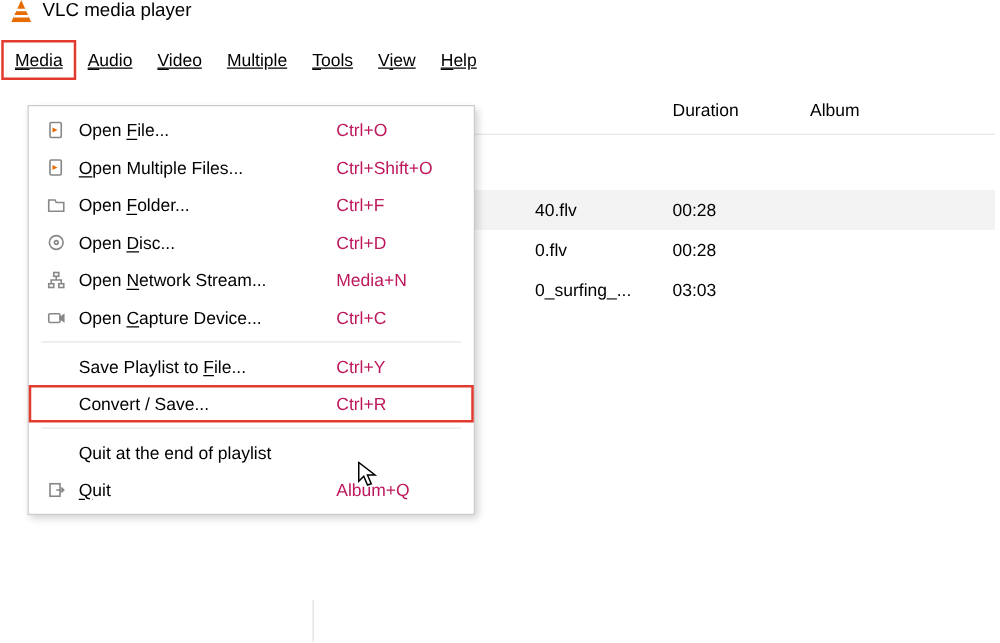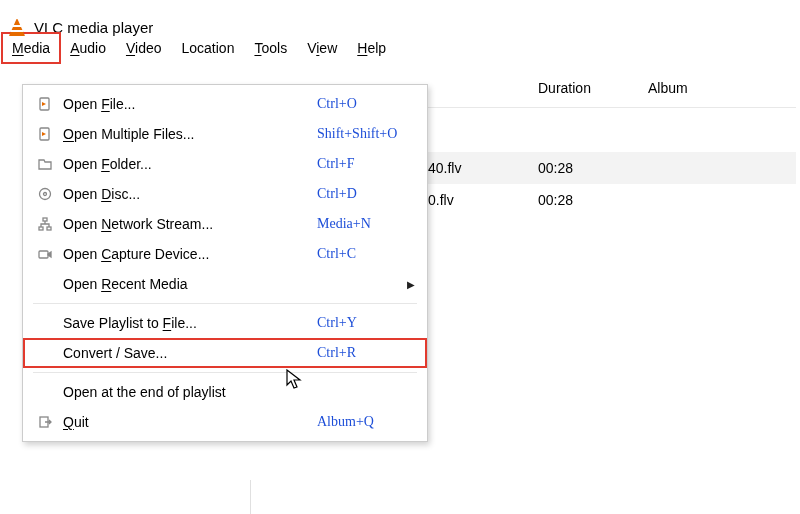--- a/index.html
+++ b/index.html
@@ -8,21 +8,21 @@
     font-size: 14px;
     background: #fff;
     color: #000;
     width: 800px;
     height: 514px;
     position: relative;
     overflow: hidden;
   }
   .titlebar {
     display: flex;
-    align-items: flex-end;
+    align-items: flex-start;
     height: 36px;
     padding: 0 8px;
     gap: 8px;
   }
   .titlebar .cone {
     width: 18px;
     height: 18px;
     display: inline-block;
     background:
       linear-gradient(#fff,#fff) center 7px/9px 2px no-repeat,
@@ -35,20 +35,21 @@
   .menubar {
     display: flex;
     align-items: center;
     padding: 0 2px 4px;
     height: 28px;
     font-size: 14px;
   }
   .menu-item {
     padding: 7px 10px;
     cursor: default;
+    text-decoration: underline;
   }
   .mn { text-decoration: underline; text-underline-offset: 2px; }
   .menu-item.highlighted {
     outline: 2px solid #e23a2e;
     outline-offset: -1px;
   }
   .playlist {
     position: absolute;
     left: 250px;
     right: 4px;
@@ -68,38 +69,38 @@
     background: #fff;
     height: 40px;
   }
   .pl-row:nth-child(2) { background: #f3f3f3; margin-top: 44px; }
   .pl-header span, .pl-row span { overflow: hidden; text-overflow: ellipsis; white-space: nowrap; }
   .col-title { padding-left: 170px; }
   .dropdown {
     position: absolute;
     left: 22px;
     top: 84px;
-    width: 406px;
+    width: 358px;
     background: #fff;
     border: 1px solid #ccc;
     box-shadow: 2px 3px 6px rgba(0,0,0,.18);
     padding: 4px 0;
     z-index: 10;
   }
   .dd-item {
     display: grid;
     grid-template-columns: 36px 1fr 90px 16px;
     align-items: center;
     height: 30px;
     padding: 0 4px;
     font-size: 14px;
     cursor: default;
   }
   .dd-item .icon { display:flex; justify-content:center; align-items:center; color:#555; }
-  .dd-item .sc { color:#1d4ed8;font-family:Liberation Serif, serif; }
+  .dd-item .sc { color:#be185d; }
   .dd-item .arrow { font-size: 10px; color:#222; }
   .dd-sep { height:1px; background:#e6e6e6; margin:4px 10px; }
   .dd-item.highlighted {
     outline: 2px solid #e23a2e;
     outline-offset: -2px;
   }
   .cursor {
     position:absolute;
     left: 286px;
     top: 369px;
@@ -114,21 +115,21 @@
 
 <div class="titlebar">
   <span class="cone"></span>
   <span class="title-text">VLC media player</span>
 </div>
 
 <div class="menubar">
     <div class="menu-item highlighted"><span class="mn">M</span>edia</div>
     <div class="menu-item"><span class="mn">A</span>udio</div>
     <div class="menu-item"><span class="mn">V</span>ideo</div>
-    <div class="menu-item">Location</div>
+    <div class="menu-item">Multiple</div>
     <div class="menu-item"><span class="mn">T</span>ools</div>
     <div class="menu-item">V<span class="mn">i</span>ew</div>
     <div class="menu-item"><span class="mn">H</span>elp</div>
   </div>
 
 <div class="playlist">
   <div class="pl-header">
     <span class="col-title"></span>
     <span>Duration</span>
     <span>Album</span>
@@ -136,20 +137,25 @@
 <div class="pl-row">
       <span class="col-title">40.flv</span>
       <span>00:28</span>
       <span></span>
     </div>
     <div class="pl-row">
       <span class="col-title">0.flv</span>
       <span>00:28</span>
       <span></span>
     </div>
+    <div class="pl-row">
+      <span class="col-title">0_surfing_...</span>
+      <span>03:03</span>
+      <span></span>
+    </div>
   </div>
 
 <div class="dropdown">
     <div class="dd-item">
       <span class="icon">
         <svg class="ico" viewBox="0 0 16 16" fill="none" stroke="#888" stroke-width="1.3">
           <rect x="3" y="2" width="9" height="12" rx="1"></rect>
           <polygon points="5,6 5,10 9,8" fill="#e66b00" stroke="none"></polygon>
         </svg>
       </span>
@@ -158,21 +164,21 @@
       <span class="arrow"></span>
     </div>
     <div class="dd-item">
       <span class="icon">
         <svg class="ico" viewBox="0 0 16 16" fill="none" stroke="#888" stroke-width="1.3">
           <rect x="3" y="2" width="9" height="12" rx="1"></rect>
           <polygon points="5,6 5,10 9,8" fill="#e66b00" stroke="none"></polygon>
         </svg>
       </span>
       <span><span class="mn">O</span>pen Multiple Files...</span>
-      <span class="sc">Shift+Shift+O</span>
+      <span class="sc">Ctrl+Shift+O</span>
       <span class="arrow"></span>
     </div>
     <div class="dd-item">
       <span class="icon">
         <svg class="ico" viewBox="0 0 16 16" fill="none" stroke="#888" stroke-width="1.3">
           <path d="M2 4h5l1 2h6v7H2z"></path>
         </svg>
       </span>
       <span>Open <span class="mn">F</span>older...</span>
       <span class="sc">Ctrl+F</span>
@@ -206,43 +212,37 @@
       <span class="icon">
         <svg class="ico" viewBox="0 0 16 16" fill="none" stroke="#888" stroke-width="1.3">
           <rect x="2" y="5" width="9" height="7" rx="1"></rect>
           <path d="M11 8l3-2v5l-3-2z" fill="#888"></path>
         </svg>
       </span>
       <span>Open <span class="mn">C</span>apture Device...</span>
       <span class="sc">Ctrl+C</span>
       <span class="arrow"></span>
     </div>
-    <div class="dd-item">
-      <span class="icon"></span>
-      <span>Open <span class="mn">R</span>ecent Media</span>
-      <span class="sc"></span>
-      <span class="arrow">▶</span>
-    </div>
     <div class="dd-sep"></div>
     <div class="dd-item">
       <span class="icon"></span>
       <span>Save Playlist to <span class="mn">F</span>ile...</span>
       <span class="sc">Ctrl+Y</span>
       <span class="arrow"></span>
     </div>
     <div class="dd-item highlighted">
       <span class="icon"></span>
       <span>Convert / Save...</span>
       <span class="sc">Ctrl+R</span>
       <span class="arrow"></span>
     </div>
     <div class="dd-sep"></div>
     <div class="dd-item">
       <span class="icon"></span>
-      <span>Open at the end of playlist</span>
+      <span>Quit at the end of playlist</span>
       <span class="sc"></span>
       <span class="arrow"></span>
     </div>
     <div class="dd-item">
       <span class="icon">
         <svg class="ico" viewBox="0 0 16 16" fill="none" stroke="#888" stroke-width="1.3">
           <rect x="3" y="3" width="8" height="10"></rect>
           <path d="M8 8h6M12 6l2 2-2 2"></path>
         </svg>
       </span>

